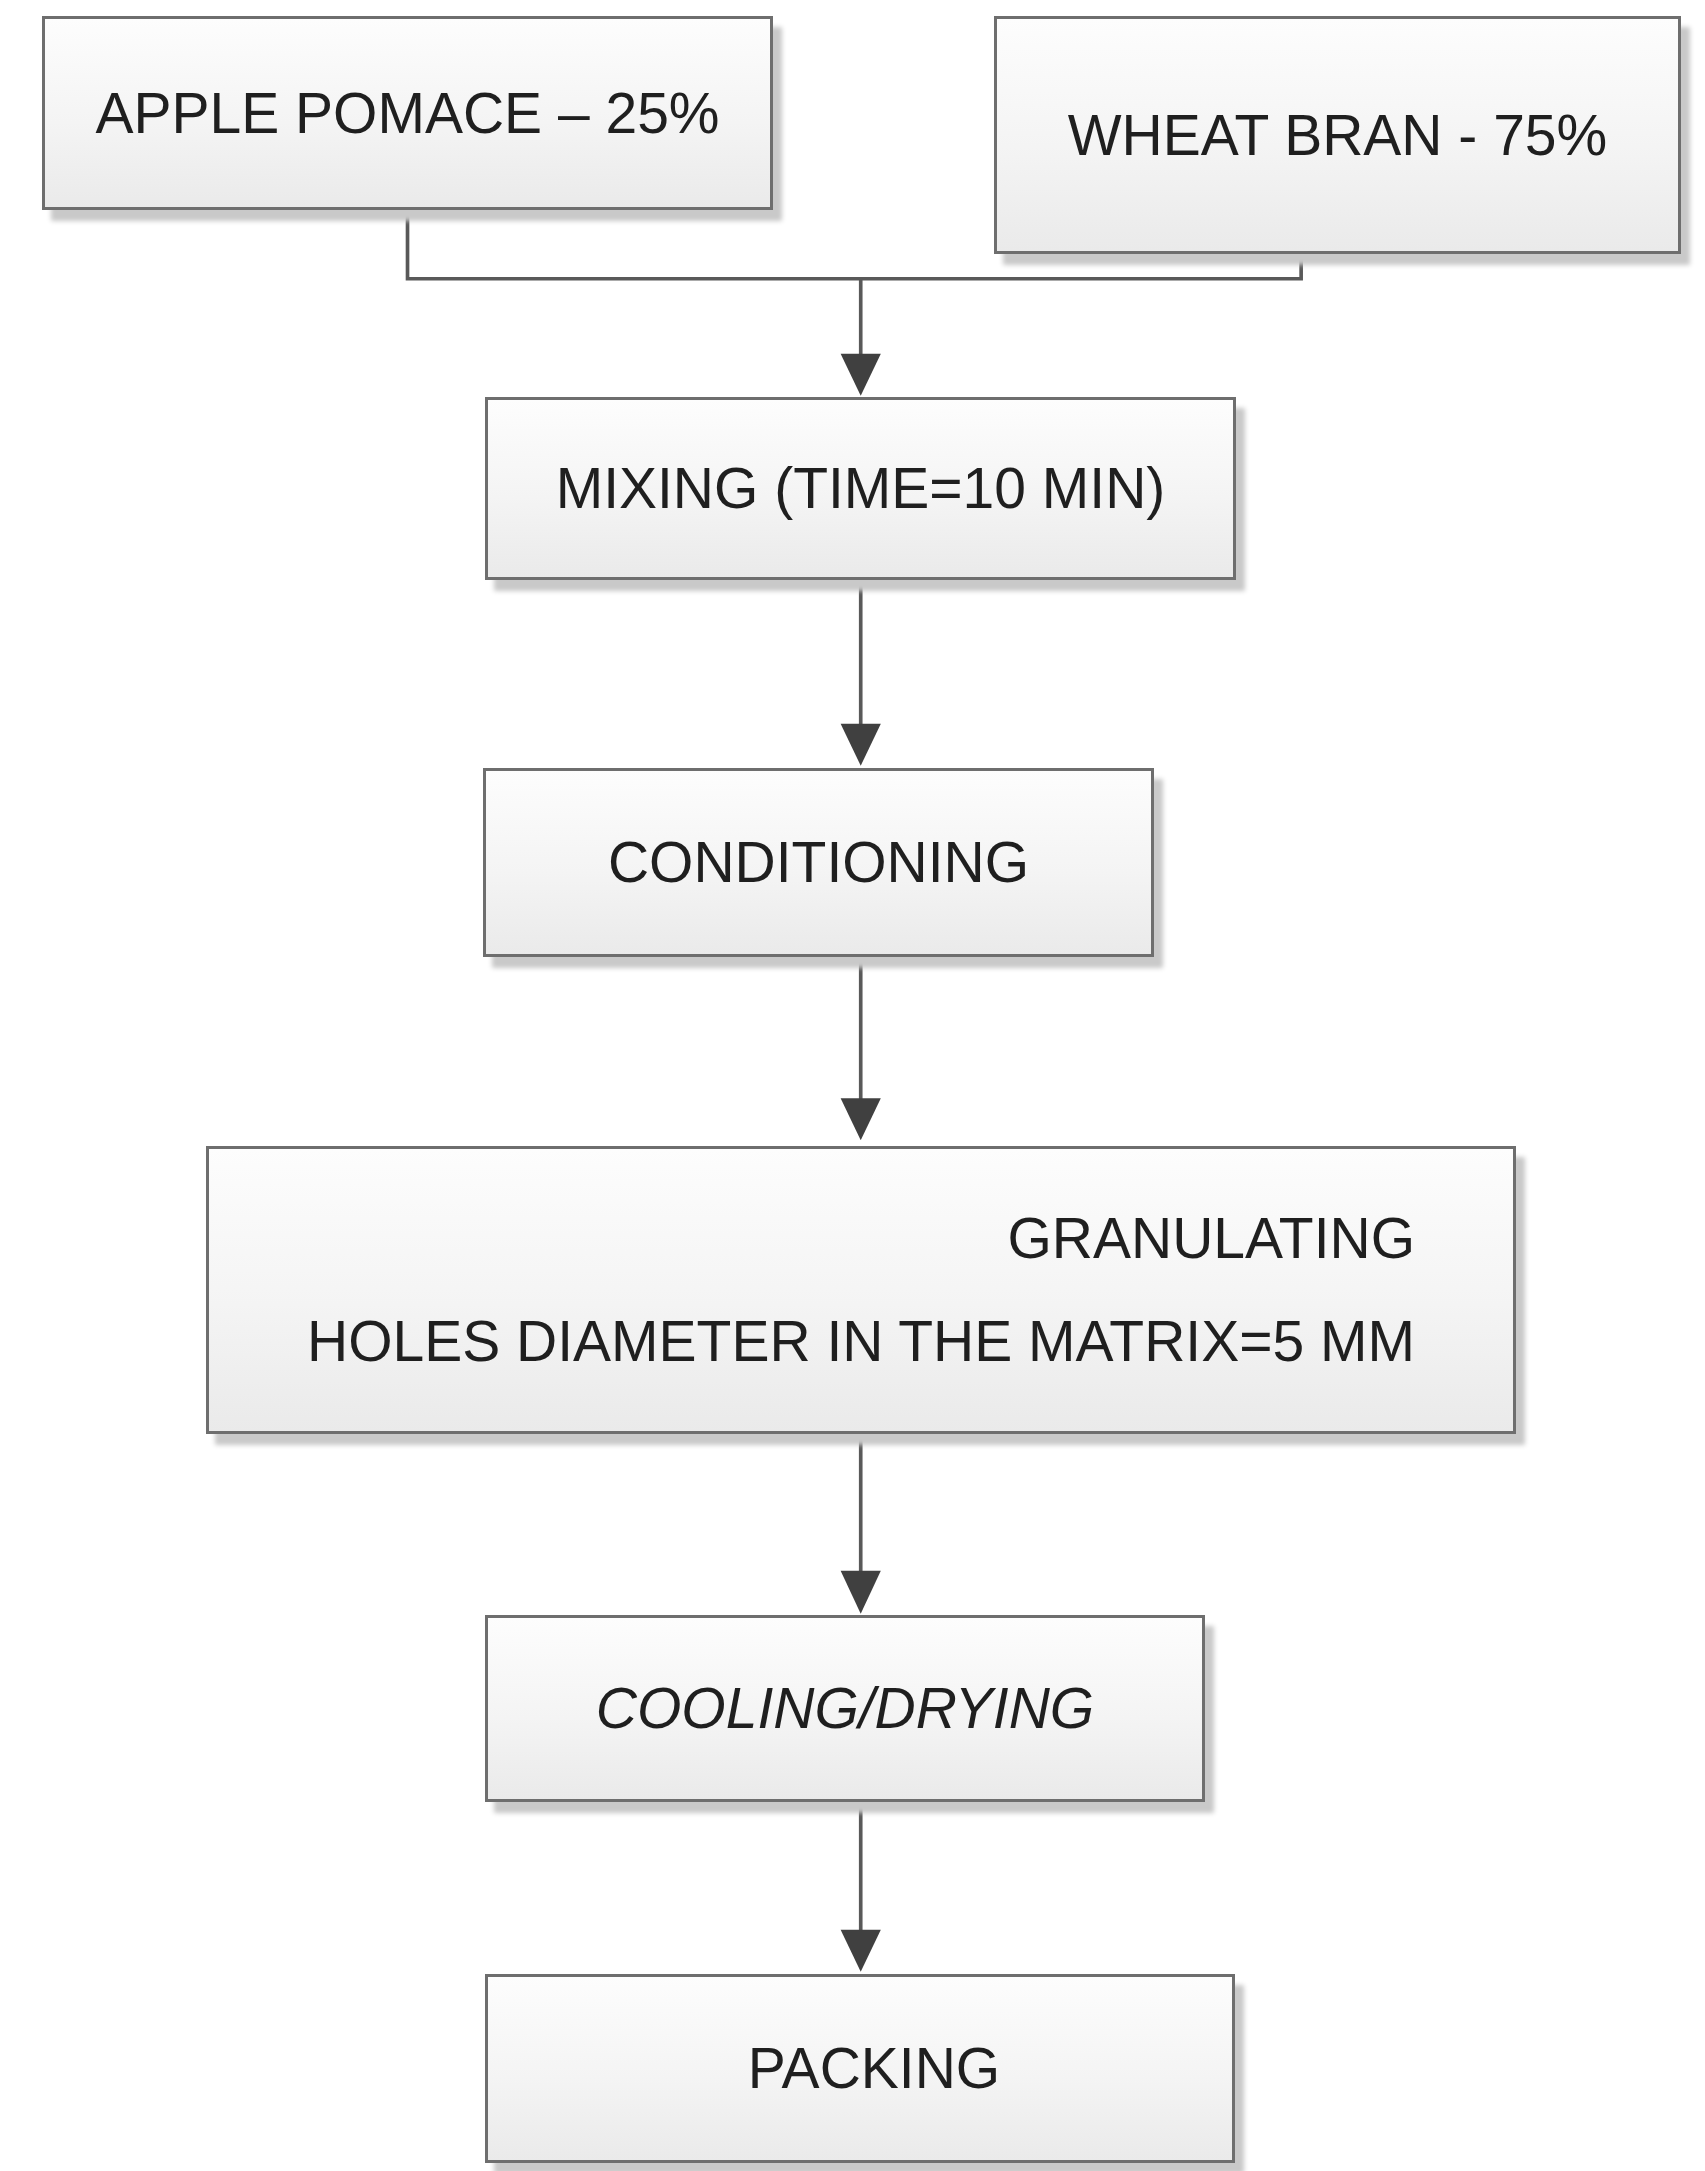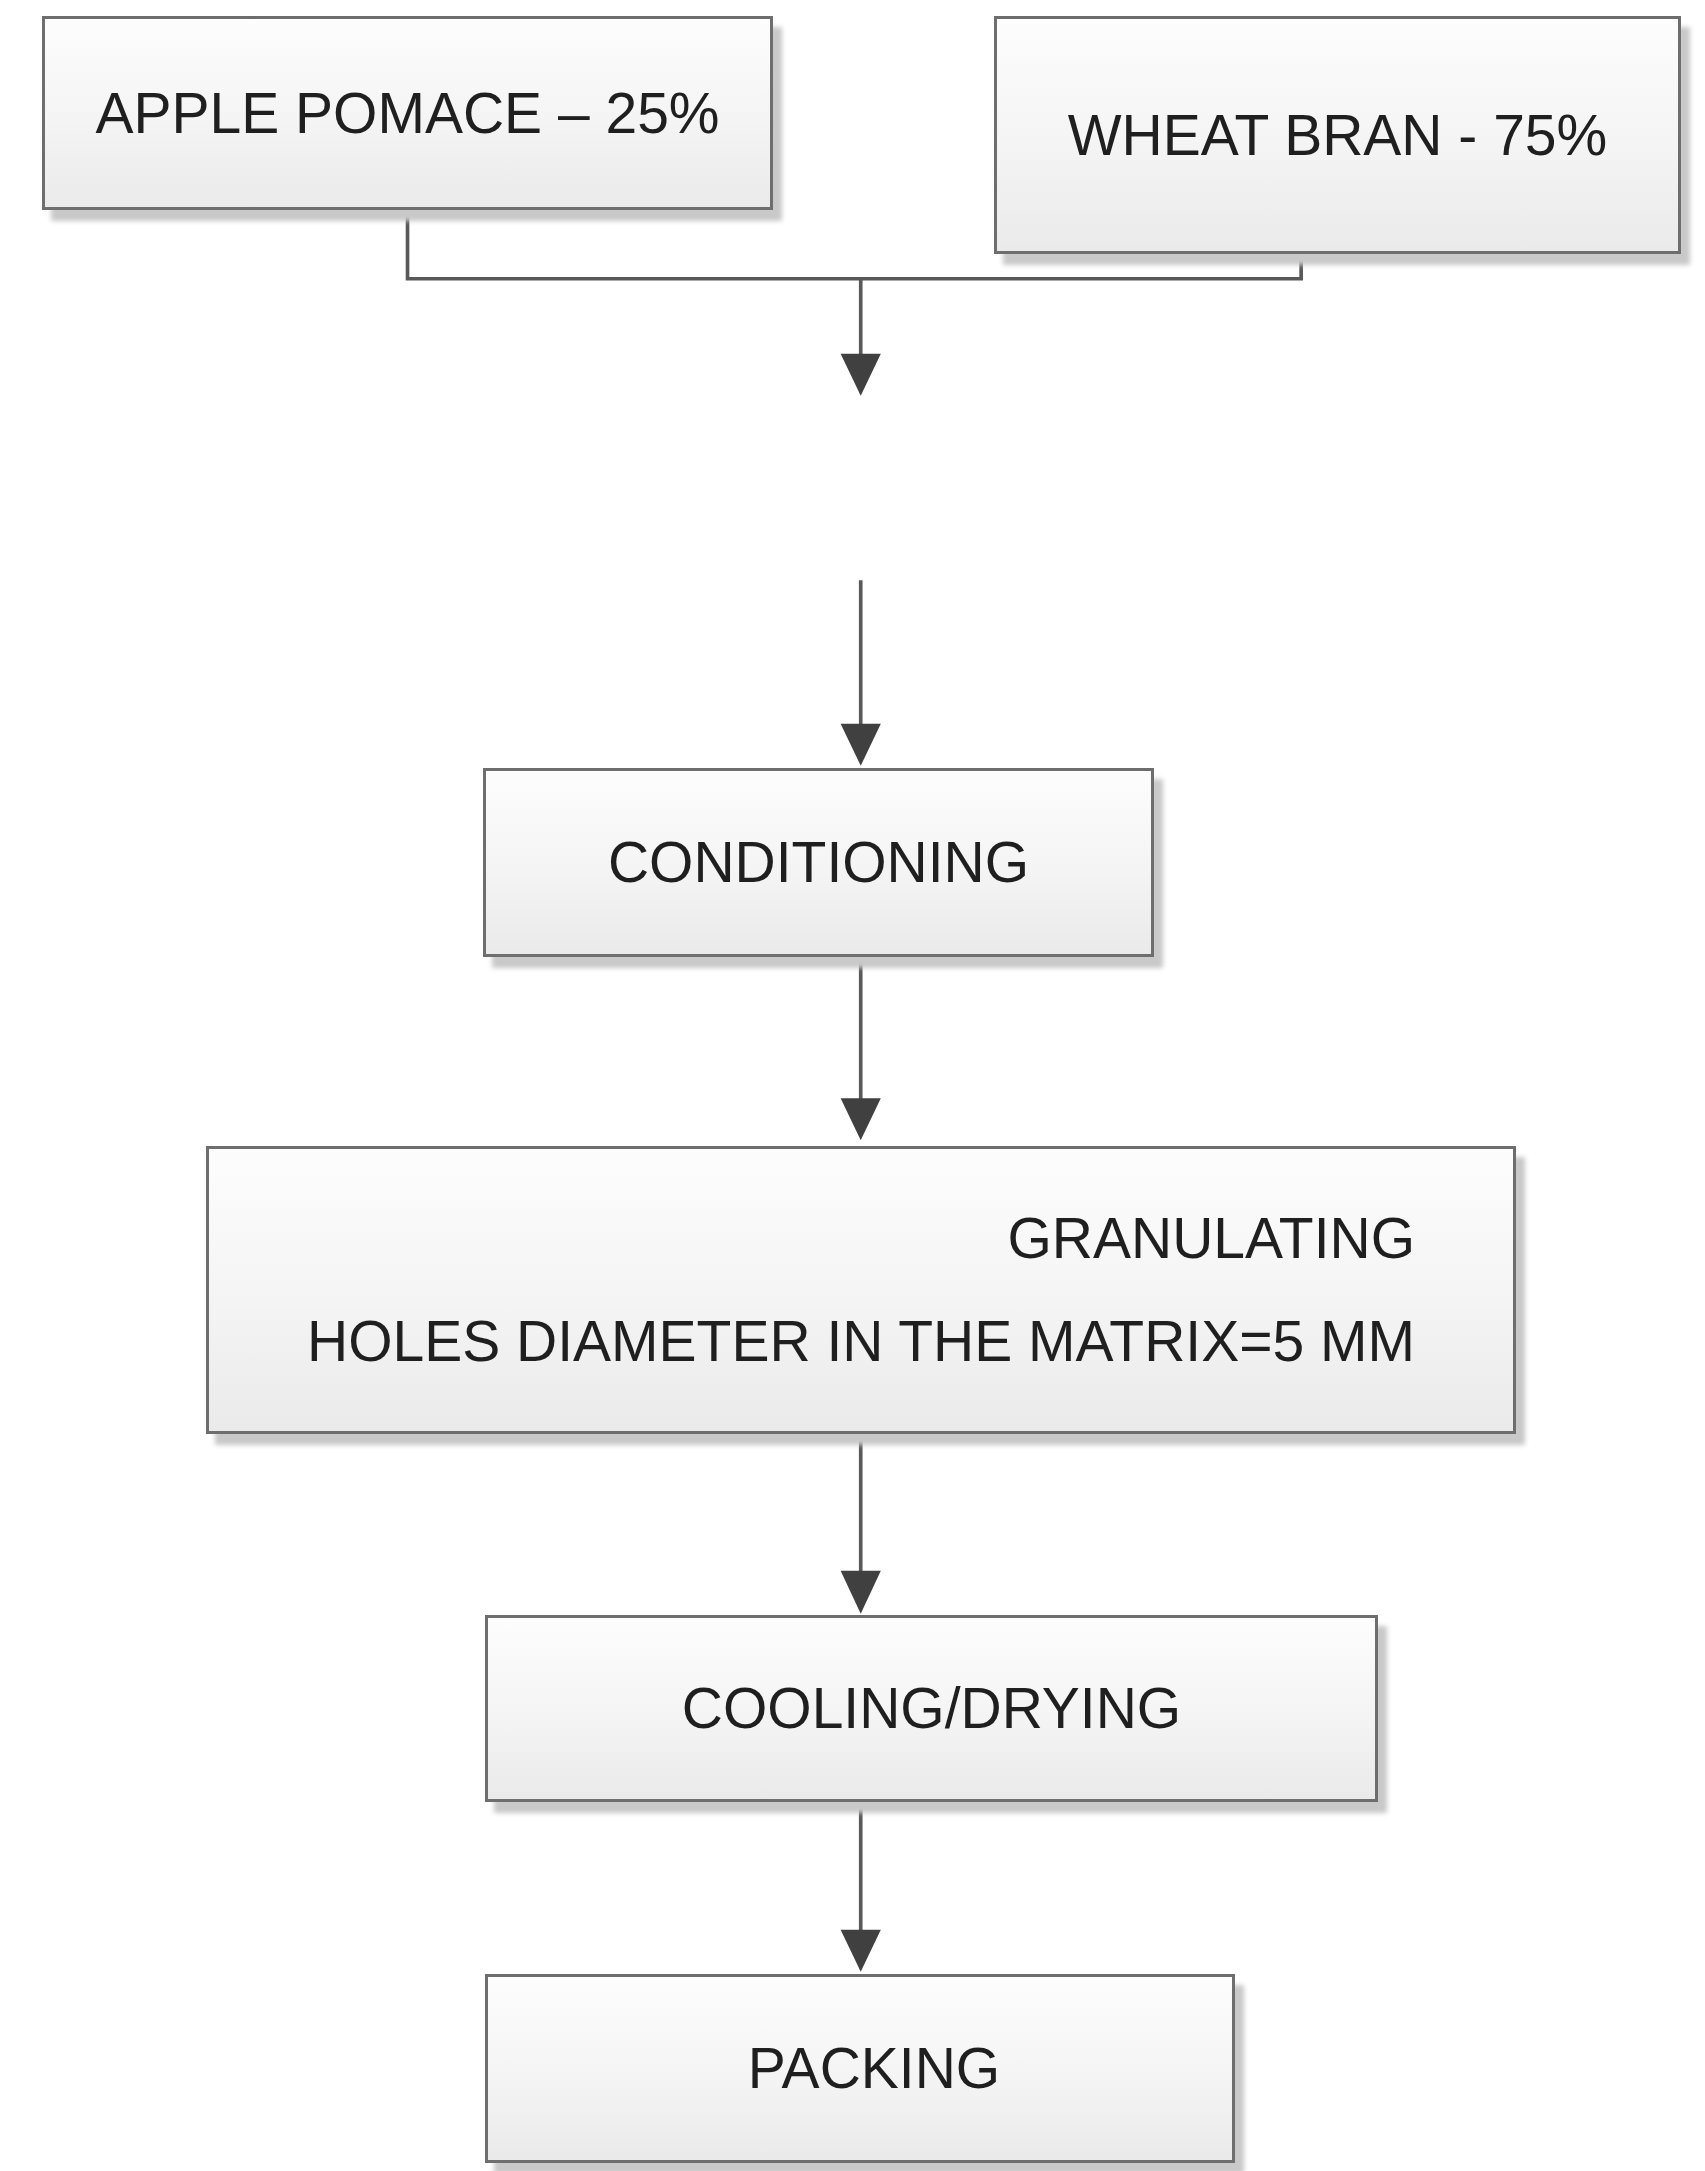--- a/index.html
+++ b/index.html
@@ -30,21 +30,21 @@
     color: var(--node-text, #1f1f1f);
     font-size: 57px;
     line-height: 1.15;
     white-space: pre-line;
   }
   .node-apple        { left: 42px;   top: 16.4px;   width: 731px;  height: 194px; }
   .node-wheat        { left: 958px; top: 16.4px;   width: 687px;  height: 238px; margin-left: 36px; }
   .node-mixing       { left: 485px;  top: 397px;  width: 751px;  height: 183px; }
   .node-conditioning { left: 483px;  top: 768px;  width: 671px;  height: 189px; }
   .node-granulating  { left: 206px;  top: 1146px; width: 1310px; height: 288px; line-height: 1.8; }
-  .node-cooling      { left: 485px;  top: 1615px; width: 893px;  height: 187px; }
+  .node-cooling      { left: 485px;  top: 1615px; width: 720px;  height: 187px; font-style: italic; }
   .node-packing      { left: 485px;  top: 1974px; width: 750px;  height: 189px; padding-left: 28px; }
   .connector-line  { stroke: var(--connector, #595959); stroke-width: 4; fill: none; }
   .arrowhead       { fill: var(--arrowhead, #404040); stroke: none; }
 </style>
 </head>
 <body style="background: rgb(255, 255, 255);">
 
 <div class="canvas">
 
   <svg class="connectors" viewBox="0 0 1866 2377" xmlns="http://www.w3.org/2000/svg">
@@ -77,20 +77,23 @@
   </svg>
 
   <div class="node node-apple">
     <span>APPLE POMACE – 25%</span>
   </div>
 
   <div class="node node-wheat">
     <span>WHEAT BRAN - 75%</span>
   </div>
 
+  <div class="node node-mixing">
+    <span>MIXING (TIME=10 MIN)</span>
+  </div>
 
   <div class="node node-conditioning">
     <span>CONDITIONING</span>
   </div>
 
   <div class="node node-granulating">
     <span>GRANULATING
 HOLES DIAMETER IN THE MATRIX=5 MM</span>
   </div>
 

